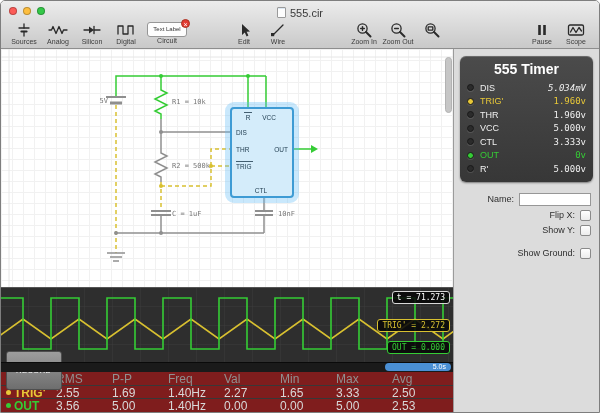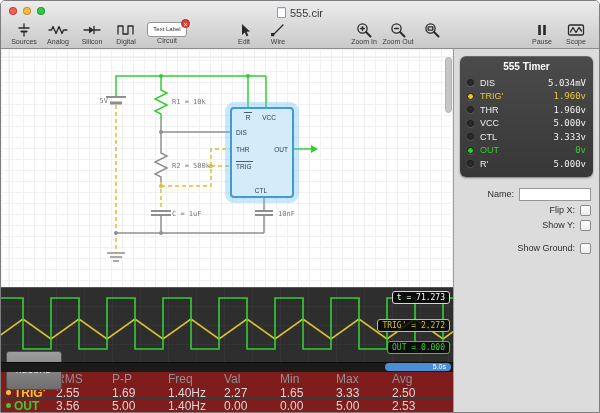--- a/index.html
+++ b/index.html
@@ -56,21 +56,21 @@
   
   .stats{height:41px;background:#7f1d1d;font-size:12px;color:#d8d8d8}
   .srow{display:grid;grid-template-columns:50px repeat(7,1fr);align-items:center;height:13px;padding:0 5px;border-top:1px solid #383838}
   .srow:first-child{border-top:none;color:#909090}
   .sname{display:flex;align-items:center;gap:3px;font-weight:bold}
   .sdot{width:5px;height:5px;border-radius:50%;display:inline-block}
 
   
   .panel{width:148px;background:#dcdcdc;border-left:1px solid #9b9b9b;padding-top:7px;font-size:9px;color:#333}
   .card{margin:0 6px;background:linear-gradient(#4b4b4b,#373737);border-radius:6px;padding:4px 7px 6px;box-shadow:inset 0 1px 0 rgba(255,255,255,.18),0 1px 2px rgba(0,0,0,.45)}
-  .card-title{color:#fff;font-size:10px;font-weight:bold;text-align:center;margin:1px 0 4px}
+  .card-title{color:#fff;font-size:14px;font-weight:bold;text-align:center;margin:1px 0 4px}
   .pin-row{display:flex;align-items:center;height:13.5px}
   .radio{width:7px;height:7px;border-radius:50%;border:1px solid #181818;background:#2b2b2b;margin-right:6px;box-shadow:0 1px 0 rgba(255,255,255,.12);flex:0 0 7px}
   .pin-name{flex:1;color:#f0f0f0}
   .pin-val{font-family:"DejaVu Sans Mono",monospace;color:#f0f0f0}
   .form-row{display:flex;align-items:center;margin:4px 8px 0}
   .form-label{flex:1;text-align:right;margin-right:5px;color:#2e2e2e}
   .name-input{width:72px;height:13px;border:1px solid #979797;background:#fff;font-size:9px;padding:0 2px}
   .checkbox{width:11px;height:11px;background:linear-gradient(#fff,#ececec);border:1px solid #8a8a8a;border-radius:2px}
 </style>
 </head>
@@ -365,21 +365,21 @@
       </div>
     </div>
 
     <aside class="panel">
       <div class="card">
         <div class="card-title">555 Timer</div>
 
         <div class="pin-row">
           <span class="radio"></span>
           <span class="pin-name" style="color: rgb(240, 240, 240);">DIS</span>
-          <span class="pin-val" style="color: rgb(240, 240, 240);">5.034mV</span>
+          <span class="pin-val" style="color: rgb(240, 240, 240); font-style: italic;">5.034mV</span>
         </div>
         <div class="pin-row">
           <span class="radio" style="background: rgb(232, 200, 56);"></span>
           <span class="pin-name" style="color: rgb(232, 200, 56);">TRIG'</span>
           <span class="pin-val" style="color: rgb(232, 200, 56);">1.960v</span>
         </div>
         <div class="pin-row">
           <span class="radio"></span>
           <span class="pin-name" style="color: rgb(240, 240, 240);">THR</span>
           <span class="pin-val" style="color: rgb(240, 240, 240);">1.960v</span>

